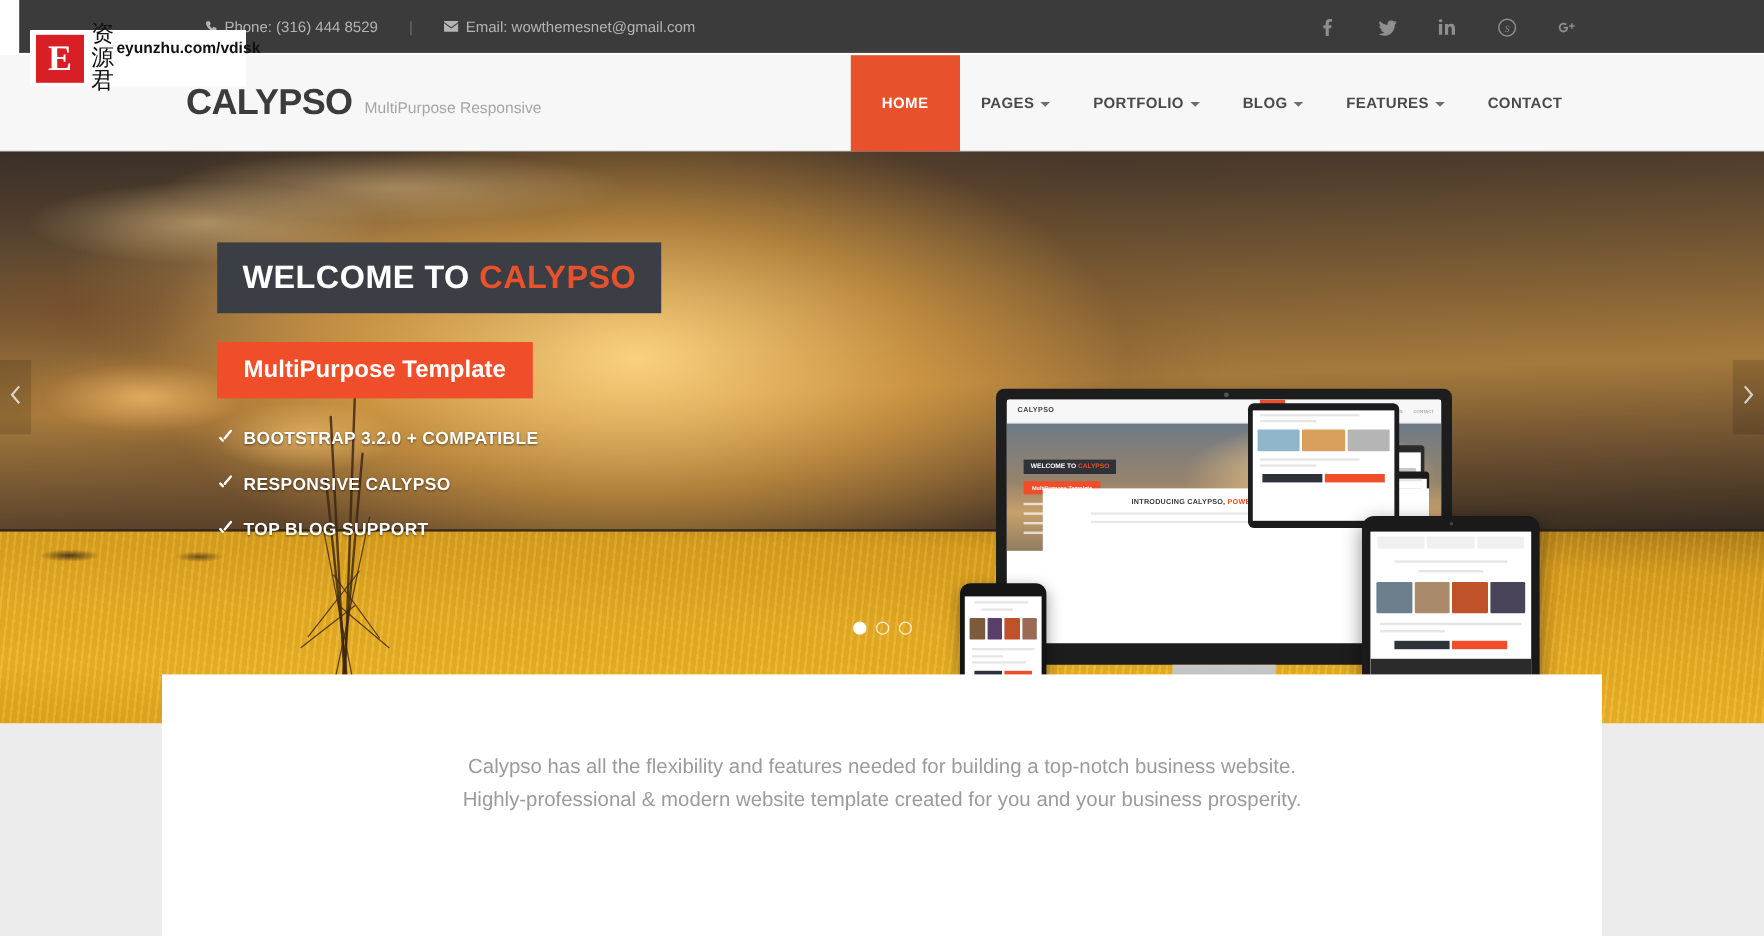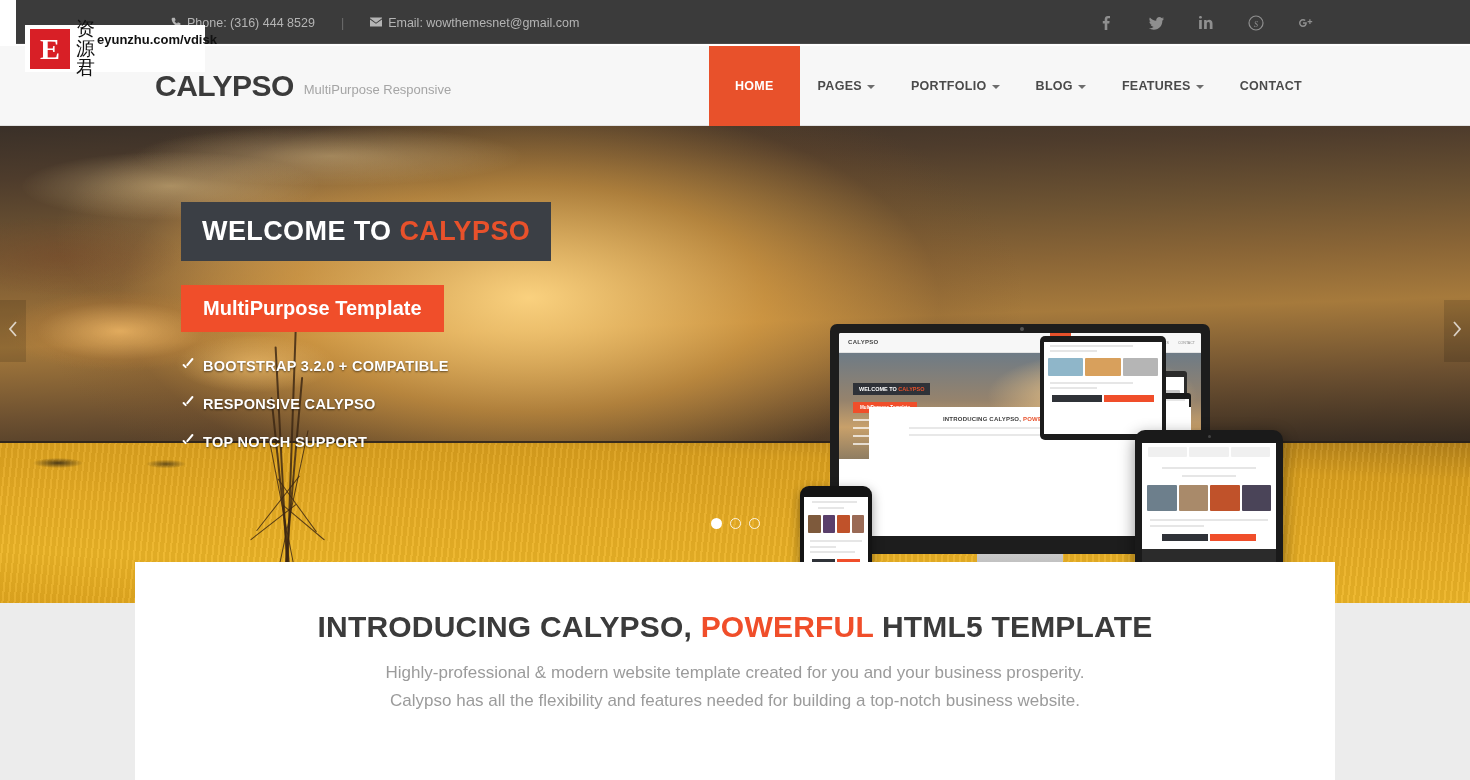--- a/index.html
+++ b/index.html
@@ -655,21 +655,21 @@
       <li>
         <span class="check"></span>
         <span>BOOTSTRAP 3.2.0 + COMPATIBLE</span>
       </li>
       <li>
         <span class="check"></span>
         <span>RESPONSIVE CALYPSO</span>
       </li>
       <li>
         <span class="check"></span>
-        <span>TOP NOTCH SUPPORT</span>
+        <span>TOP BLOG SUPPORT</span>
       </li>
     </ul>
   </div>
 
   <div class="hero-arrow left">
     <span>
       <svg width="10" height="16" viewBox="0 0 10 16" fill="none" stroke-width="1.8">
           <path d="M8 1 L2 8 L8 15"></path>
         </svg>
     </span>
@@ -685,26 +685,23 @@
   <div class="hero-dots">
     <div class="dot active"></div>
     <div class="dot"></div>
     <div class="dot"></div>
   </div>
 </div>
 
 <div class="below"></div>
 
 <div class="intro-card">
-  <div class="intro-title">
-    <span>INTRODUCING CALYPSO, </span><span class="accent">POWERFUL</span><span> HTML5 TEMPLATE</span>
-  </div>
   <div class="intro-sub">
+    <div>Calypso has all the flexibility and features needed for building a top-notch business website.</div>
     <div>Highly-professional &amp; modern website template created for you and your business prosperity.</div>
-    <div>Calypso has all the flexibility and features needed for building a top-notch business website.</div>
   </div>
 </div>
 
 <div class="watermark">
   <div class="wm-logo">
     <span>E</span>
   </div>
   <div class="wm-text">
     <div class="wm-cn">资源君</div>
     <div class="wm-url">eyunzhu.com/vdisk</div>

